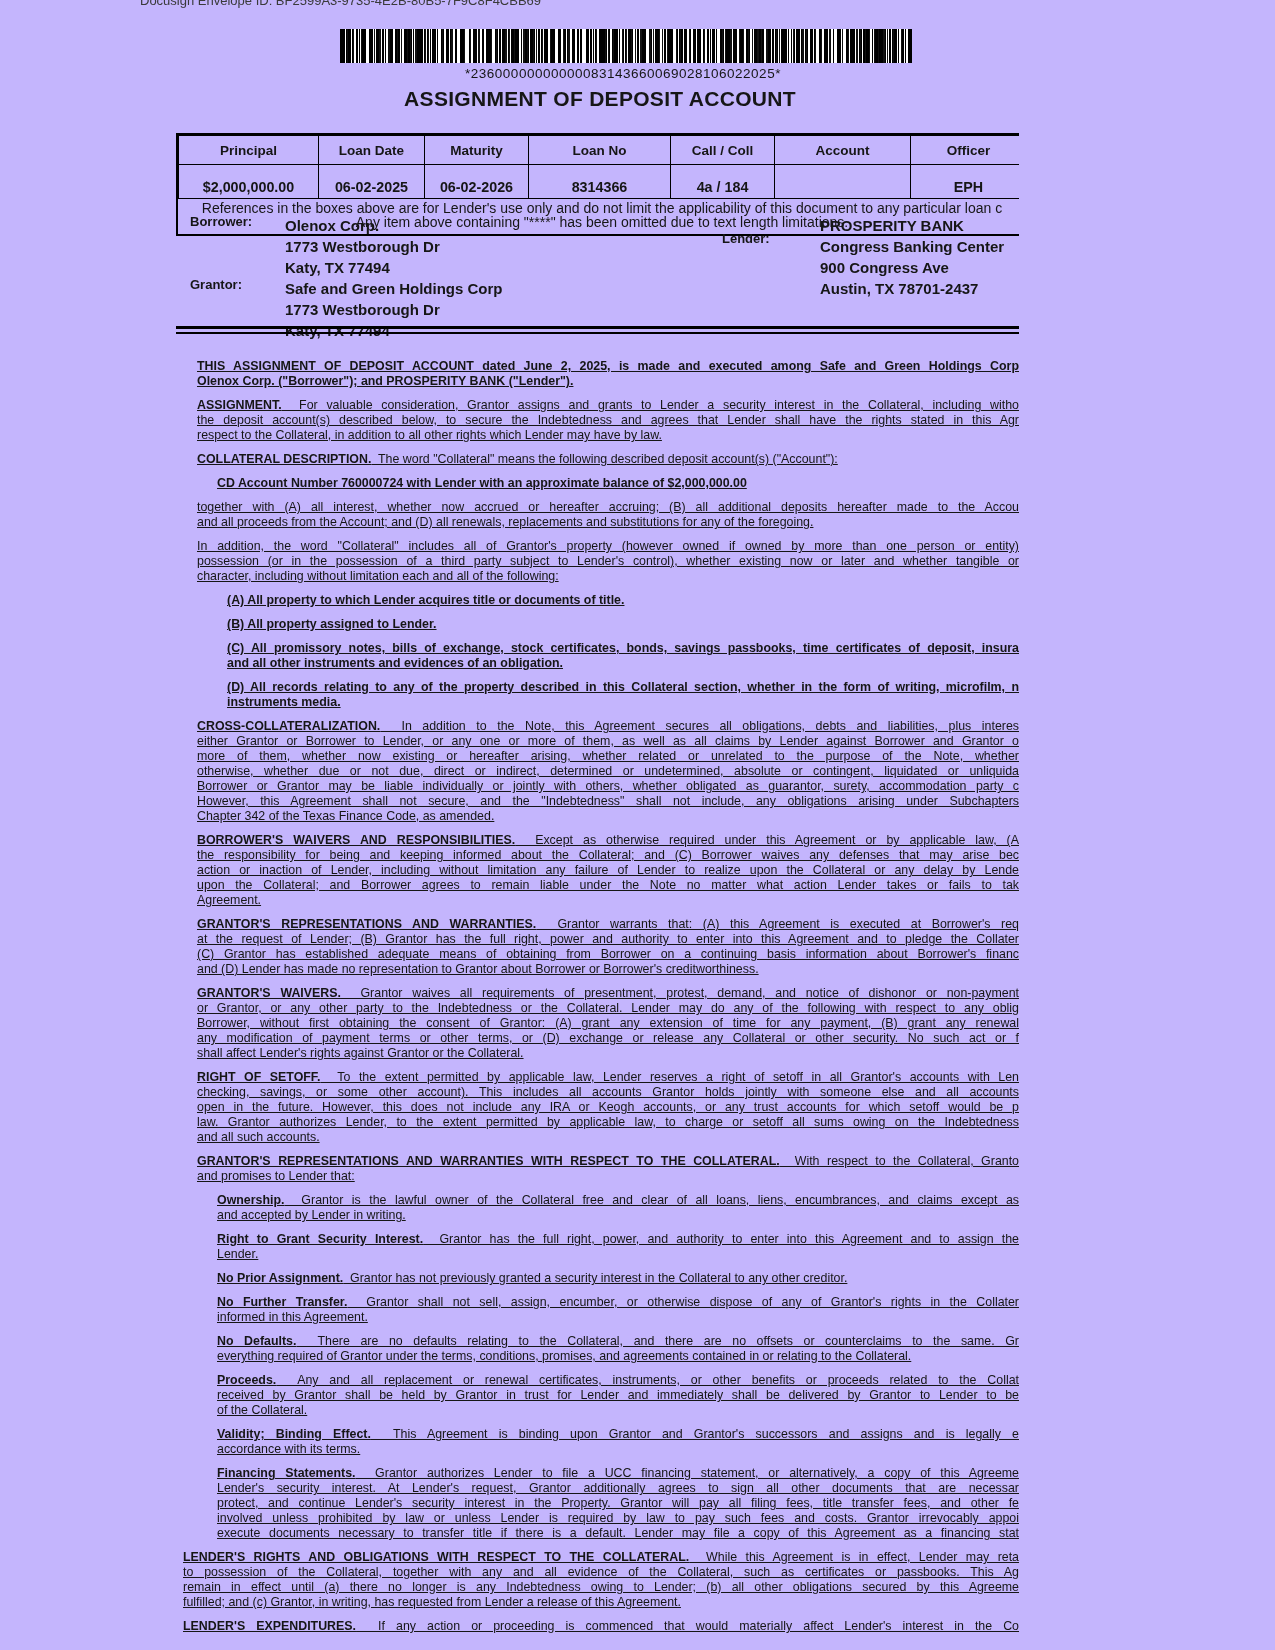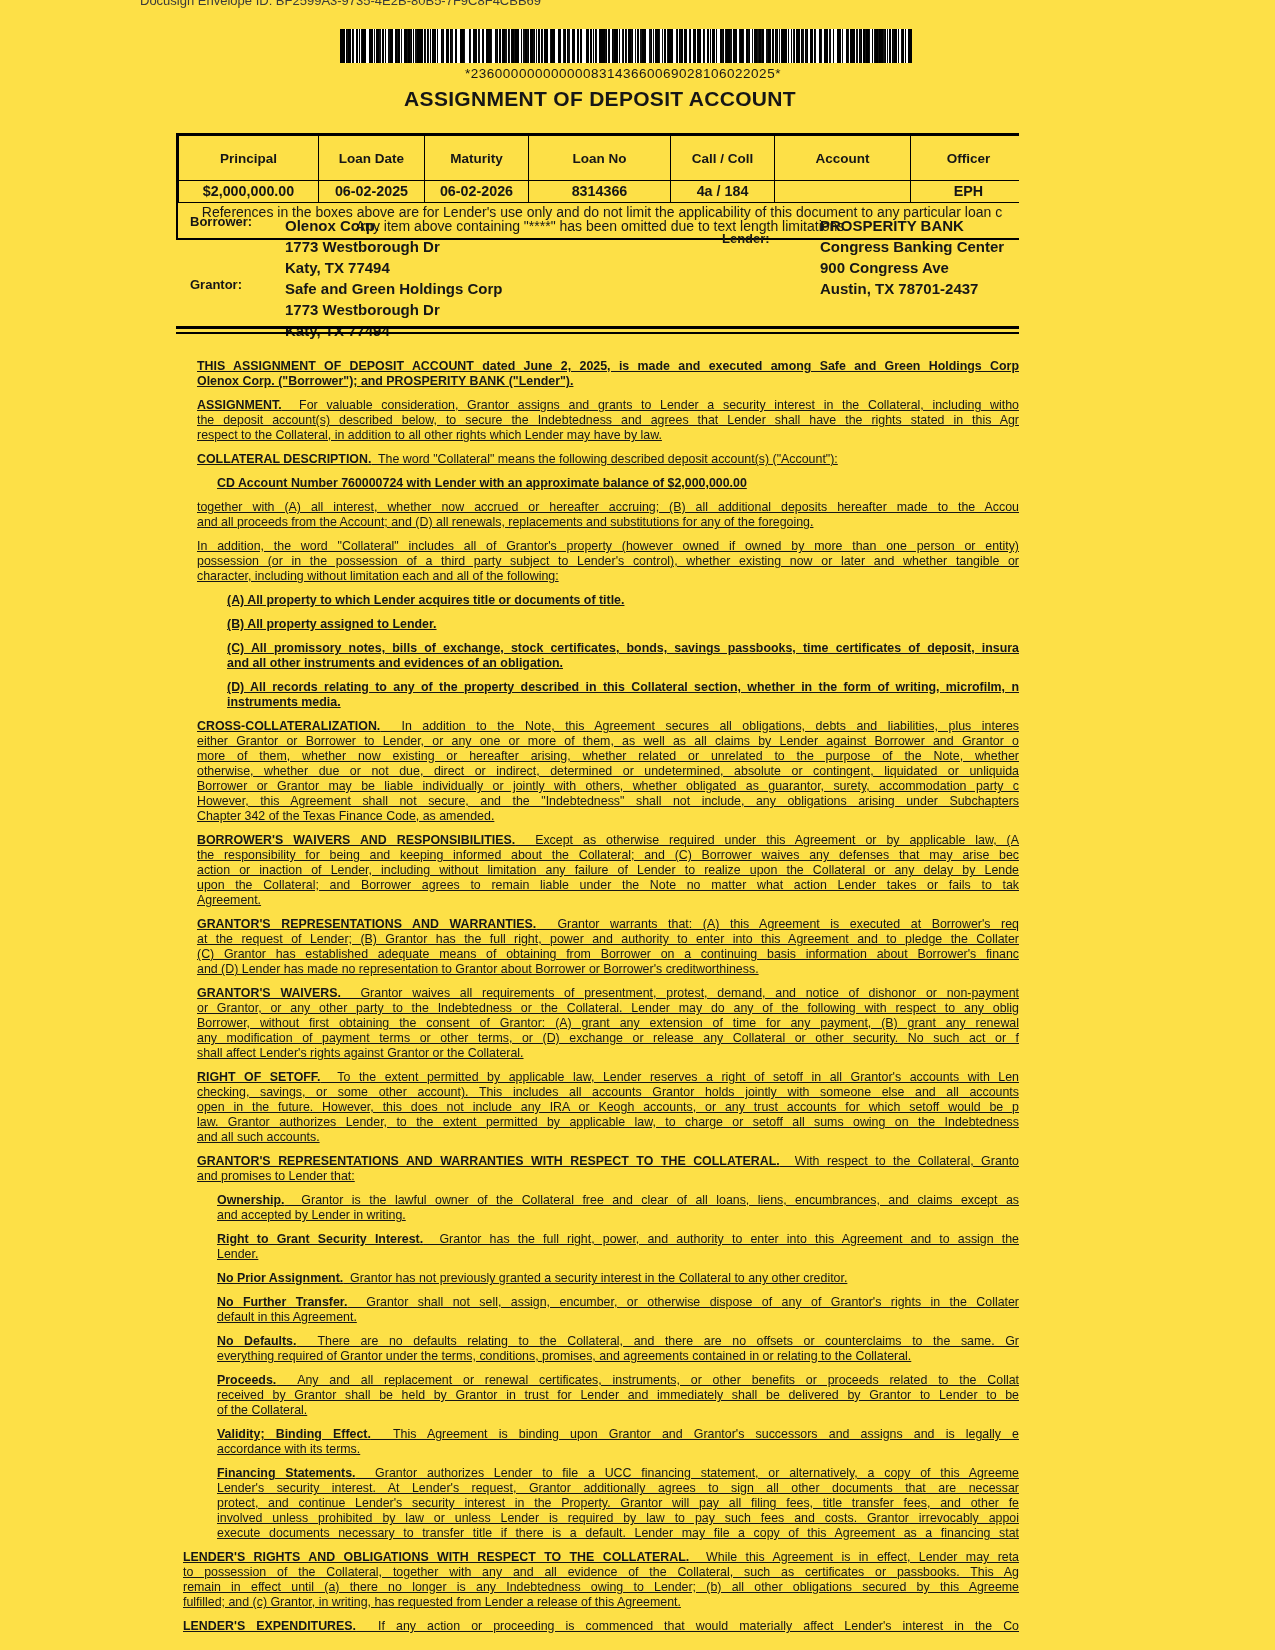--- a/index.html
+++ b/index.html
@@ -1,17 +1,17 @@
 <!DOCTYPE html>
 <html><head>
 <meta charset="utf-8">
 <style>
   html,body { margin:0; padding:0; background:#ffffff; }
   .page {
-    position:relative; width:1275px; height:1650px; background:#fde047;
+    position:relative; width:1275px; height:1650px; background:#c4b5fd;
     font-family:"Liberation Sans", sans-serif; color:#161616; overflow:hidden;
   }
   
   .clip { position:absolute; left:0; top:0; width:1019px; height:1650px; overflow:hidden; }
 
   .envelope { position:absolute; left:140px; top:-7px; font-size:13px; color:#3a3a3a; white-space:nowrap; }
 
   .barcode {
     position:absolute; left:340px; top:29px; width:566px; height:34px;
     background:
@@ -20,22 +20,22 @@
       repeating-linear-gradient(90deg, #111 0 2px, #fff 2px 4px, #111 4px 5px, #fff 5px 9px);
     border-left:3px solid #000; border-right:3px solid #000;
   }
   .barcode-text { position:absolute; left:340px; top:66px; width:566px; text-align:center; font-size:13.5px; letter-spacing:0.5px; }
 
   .title { position:absolute; left:176px; top:87px; width:848px; text-align:center; font-size:21px; font-weight:700; letter-spacing:0.3px; }
 
   .loanbox { position:absolute; left:176px; top:133px; width:848px; border:2px solid #000; }
   .loanbox table { width:100%; border-collapse:collapse; table-layout:fixed; }
   .loanbox td { border:1px solid #000; text-align:center; overflow:hidden; white-space:nowrap; }
-  tr.hdr td { font-size:13.5px; font-weight:700; padding:13px 2px; height:18px; }
-  tr.val td { font-size:14.3px; font-weight:700; padding:0 2px 2px; height:19px;margin-top:14px; }
+  tr.hdr td { font-size:13.5px; font-weight:700; padding:5px 2px; height:18px; }
+  tr.val td { font-size:14.3px; font-weight:700; padding:12px 2px 2px; height:19px;margin-top:14px; }
   .refnote { font-size:14px; line-height:13.8px; text-align:center; padding:3px 4px 4px; }
 
   .p-label { position:absolute; font-size:13px; font-weight:700; }
   .p-lines { position:absolute; font-size:15px; font-weight:700; line-height:21px; white-space:pre-line; }
 
   .rule { position:absolute; left:176px; top:326px; width:843px; height:3px; border-top:3px solid #000; border-bottom:2px solid #000; }
 
   .docbody { position:absolute; left:197px; top:359px; width:822px; font-size:12.4px; line-height:15px; }
   .blk { margin:0 0 9px 0;text-decoration:underline; }
   .line { text-align:justify; }
@@ -200,21 +200,21 @@
         </div>
         <div class="blk sub">
           <div class="line j"><b>Right to Grant Security Interest.</b>&nbsp; Grantor has the full right, power, and authority to enter into this Agreement and to assign the</div>
           <div class="line">Lender.</div>
         </div>
         <div class="blk sub">
           <div class="line"><b>No Prior Assignment.</b>&nbsp; Grantor has not previously granted a security interest in the Collateral to any other creditor.</div>
         </div>
         <div class="blk sub">
           <div class="line j"><b>No Further Transfer.</b>&nbsp; Grantor shall not sell, assign, encumber, or otherwise dispose of any of Grantor's rights in the Collater</div>
-          <div class="line">default in this Agreement.</div>
+          <div class="line">informed in this Agreement.</div>
         </div>
         <div class="blk sub">
           <div class="line j"><b>No Defaults.</b>&nbsp; There are no defaults relating to the Collateral, and there are no offsets or counterclaims to the same.  Gr</div>
           <div class="line">everything required of Grantor under the terms, conditions, promises, and agreements contained in or relating to the Collateral.</div>
         </div>
         <div class="blk sub">
           <div class="line j"><b>Proceeds.</b>&nbsp; Any and all replacement or renewal certificates, instruments, or other benefits or proceeds related to the Collat</div>
           <div class="line j">received by Grantor shall be held by Grantor in trust for Lender and immediately shall be  delivered by Grantor to Lender to be</div>
           <div class="line">of the Collateral.</div>
         </div>

